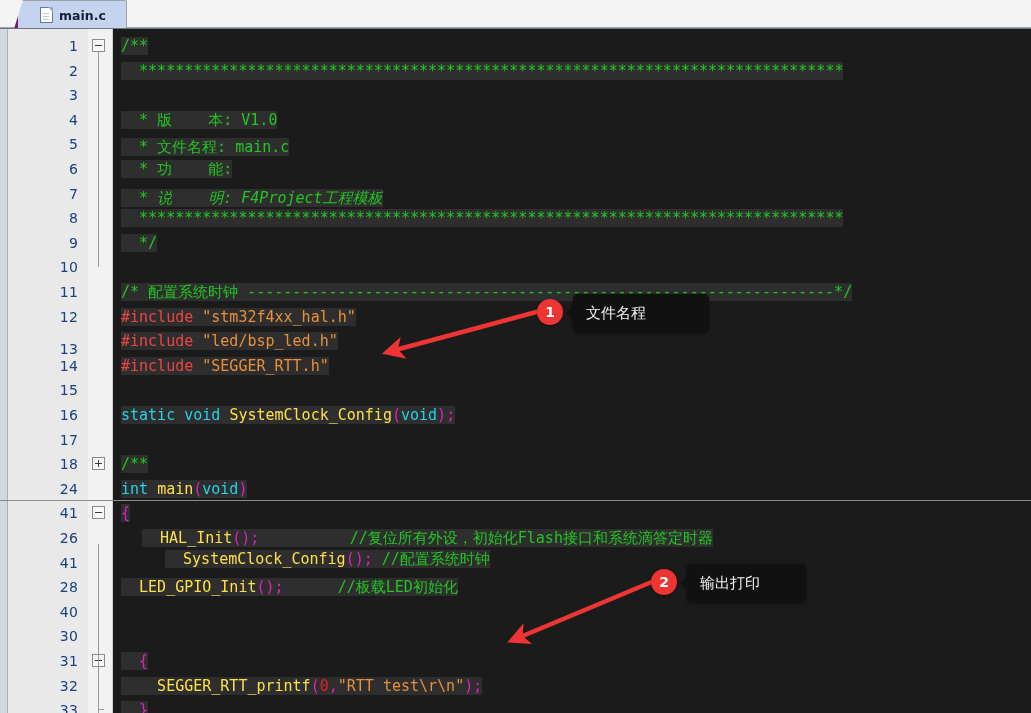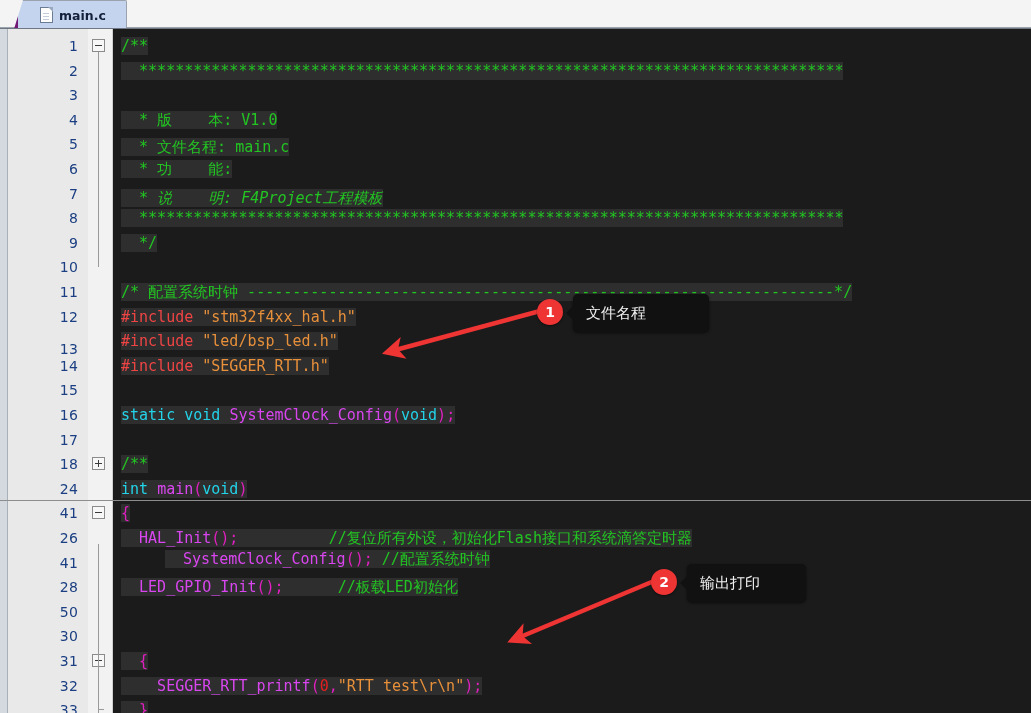--- a/index.html
+++ b/index.html
@@ -88,21 +88,21 @@
     position: absolute; left: 8px; top: 0;
     font-family: "DejaVu Sans Mono", monospace;
     font-size: 15px; line-height: 24.6px;
     white-space: pre;
   }
   .codeline span { background: #2e2e2e; }
 
   
   .cmt  { color: #22c522; }
   .kw   { color: #23d3e8; }
-  .id   { color: #d946ef; }
+  .id   { color: #fde047; }
   .pun  { color: #e020c0; }
   .str  { color: #e8903a; }
   .pre  { color: #ef4444; }
   .num0 { color: #e02020; }
 
   
   .fw {
     position: absolute; left: 4px; width: 13px; height: 13px;
     background: #f7f7f7; border: 1px solid #8b8b8b; box-sizing: border-box;
   }
@@ -221,21 +221,21 @@
       <div class="row" style="top: 497px;">
         <span class="num">26</span>
       </div>
       <div class="row" style="top: 521.6px;">
         <span class="num">41</span>
       </div>
       <div class="row" style="top: 546.2px;">
         <span class="num">28</span>
       </div>
       <div class="row" style="top: 570.8px;">
-        <span class="num">50</span>
+        <span class="num">40</span>
       </div>
       <div class="row" style="top: 595.4px;">
         <span class="num">30</span>
       </div>
       <div class="row" style="top: 620px;">
         <span class="num">31</span>
       </div>
       <div class="row" style="top: 644.6px; text-decoration: underline;">
         <span class="num">32</span>
       </div>
@@ -313,21 +313,21 @@
       </div>
       <div class="row" style="top: 423.2px;">
         <div class="codeline"><span class="cmt">/**</span></div>
       </div>
       <div class="row" style="top: 447.8px;">
         <div class="codeline"><span class="kw">int </span><span class="id">main</span><span class="pun">(</span><span class="kw">void</span><span class="pun">)</span></div>
       </div>
       <div class="row" style="top: 472.4px;">
         <div class="codeline"><span class="pun">{</span></div>
       </div>
-      <div class="row" style="top: 497px;">
+      <div class="row" style="top: 497px; margin-left: 21px;">
         <div class="codeline"><span class="id">  HAL_Init</span><span class="pun">();</span><span class="id">          </span><span class="cmt">//复位所有外设，初始化Flash接口和系统滴答定时器</span></div>
       </div>
       <div class="row" style="top: 518px; margin-left: 44px;">
         <div class="codeline"><span class="id">  SystemClock_Config</span><span class="pun">();</span><span class="id"> </span><span class="cmt">//配置系统时钟</span></div>
       </div>
       <div class="row" style="top: 546.2px;">
         <div class="codeline"><span class="id">  LED_GPIO_Init</span><span class="pun">();</span><span class="id">      </span><span class="cmt">//板载LED初始化</span></div>
       </div>
       <div class="row" style="top: 570.8px;">
         <div class="codeline"></div>

